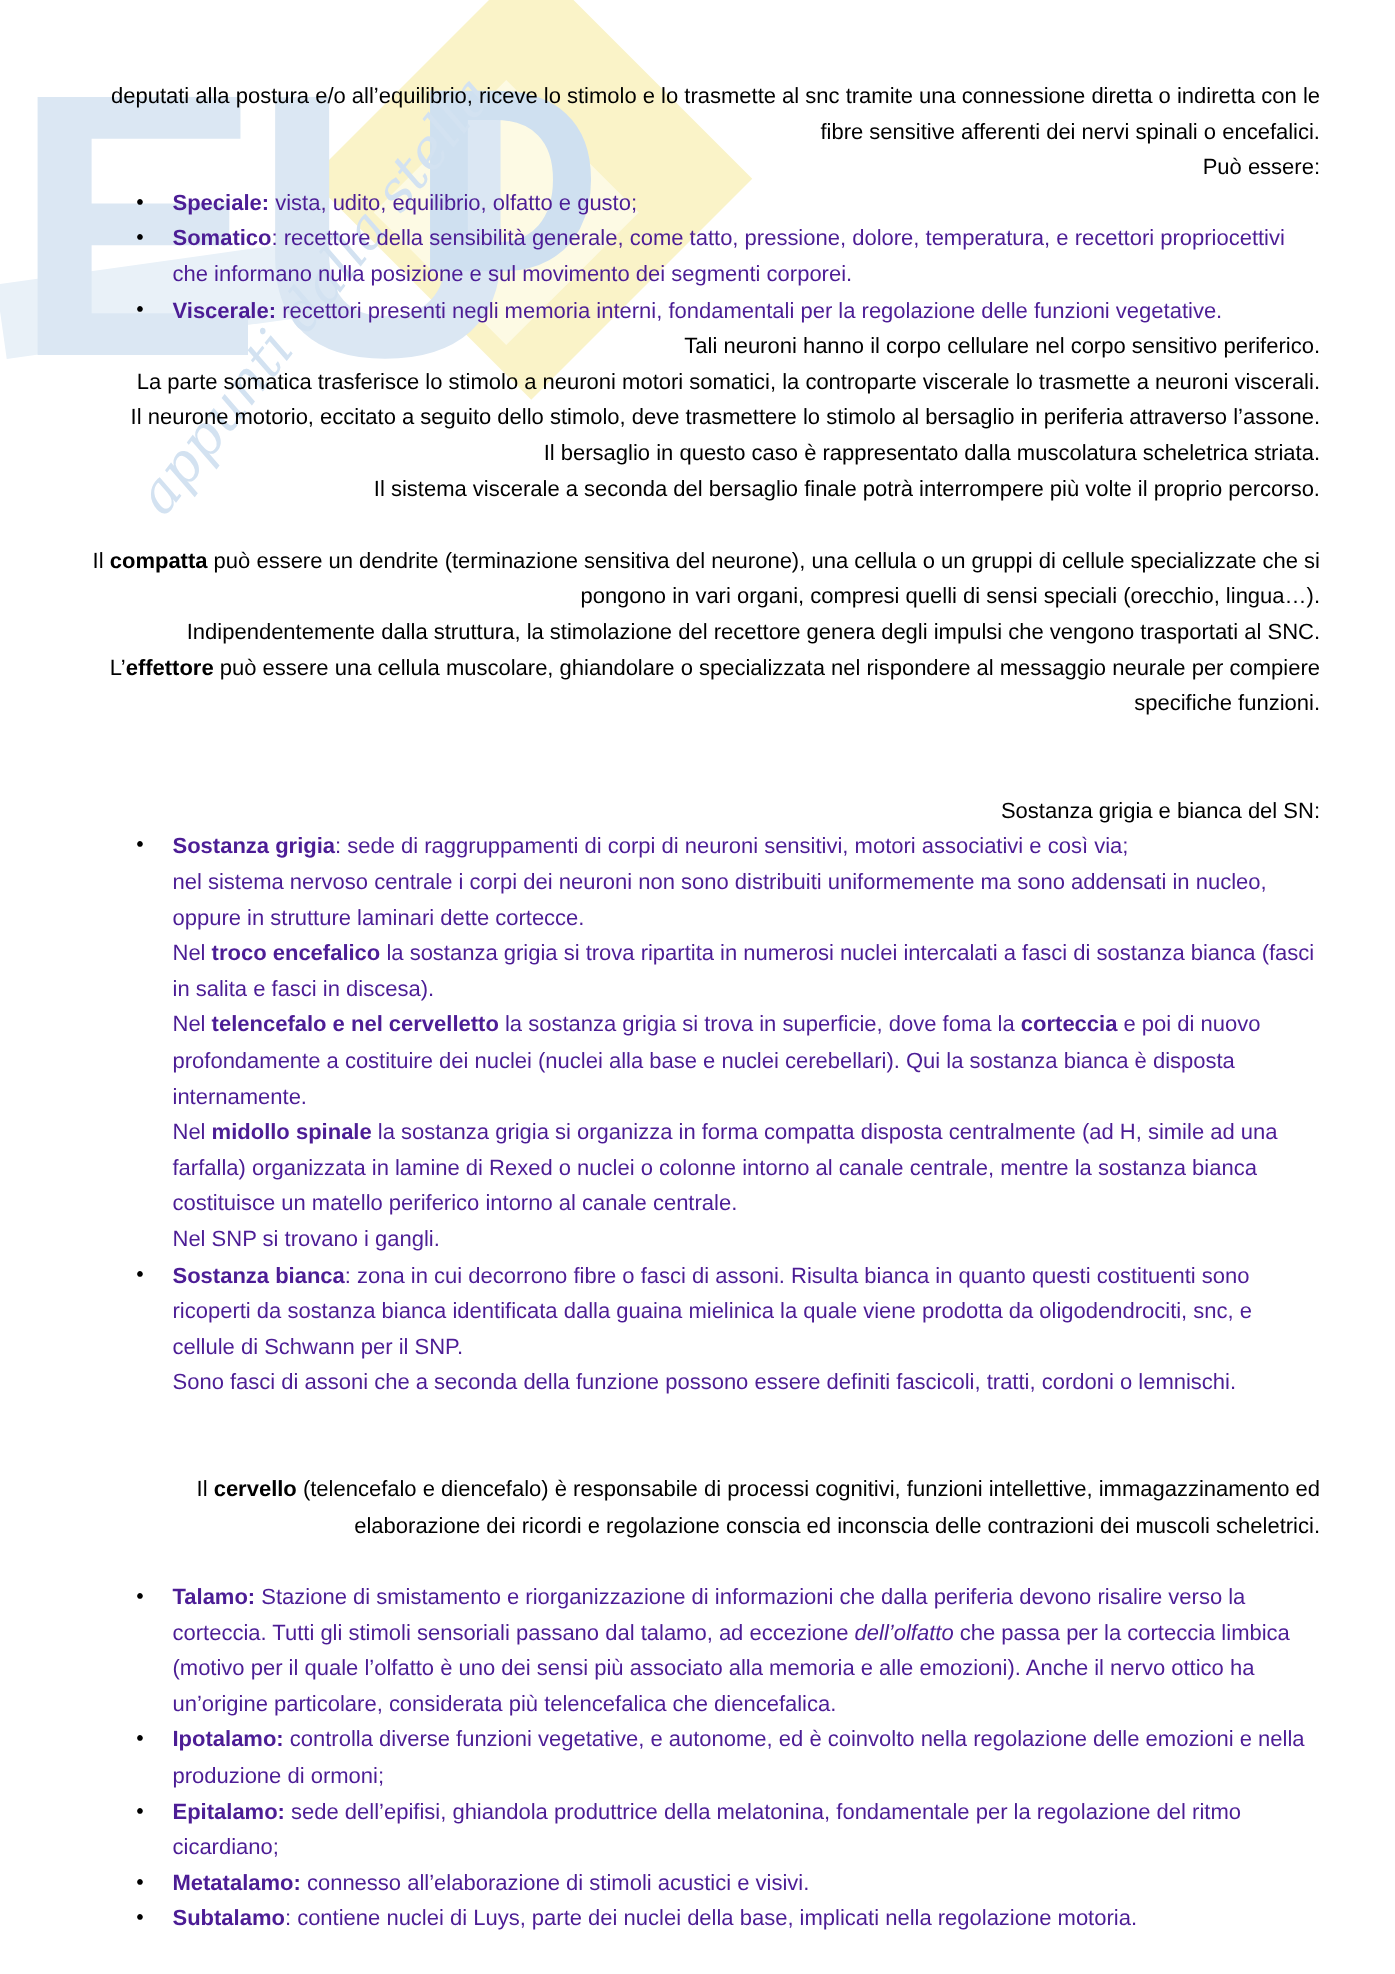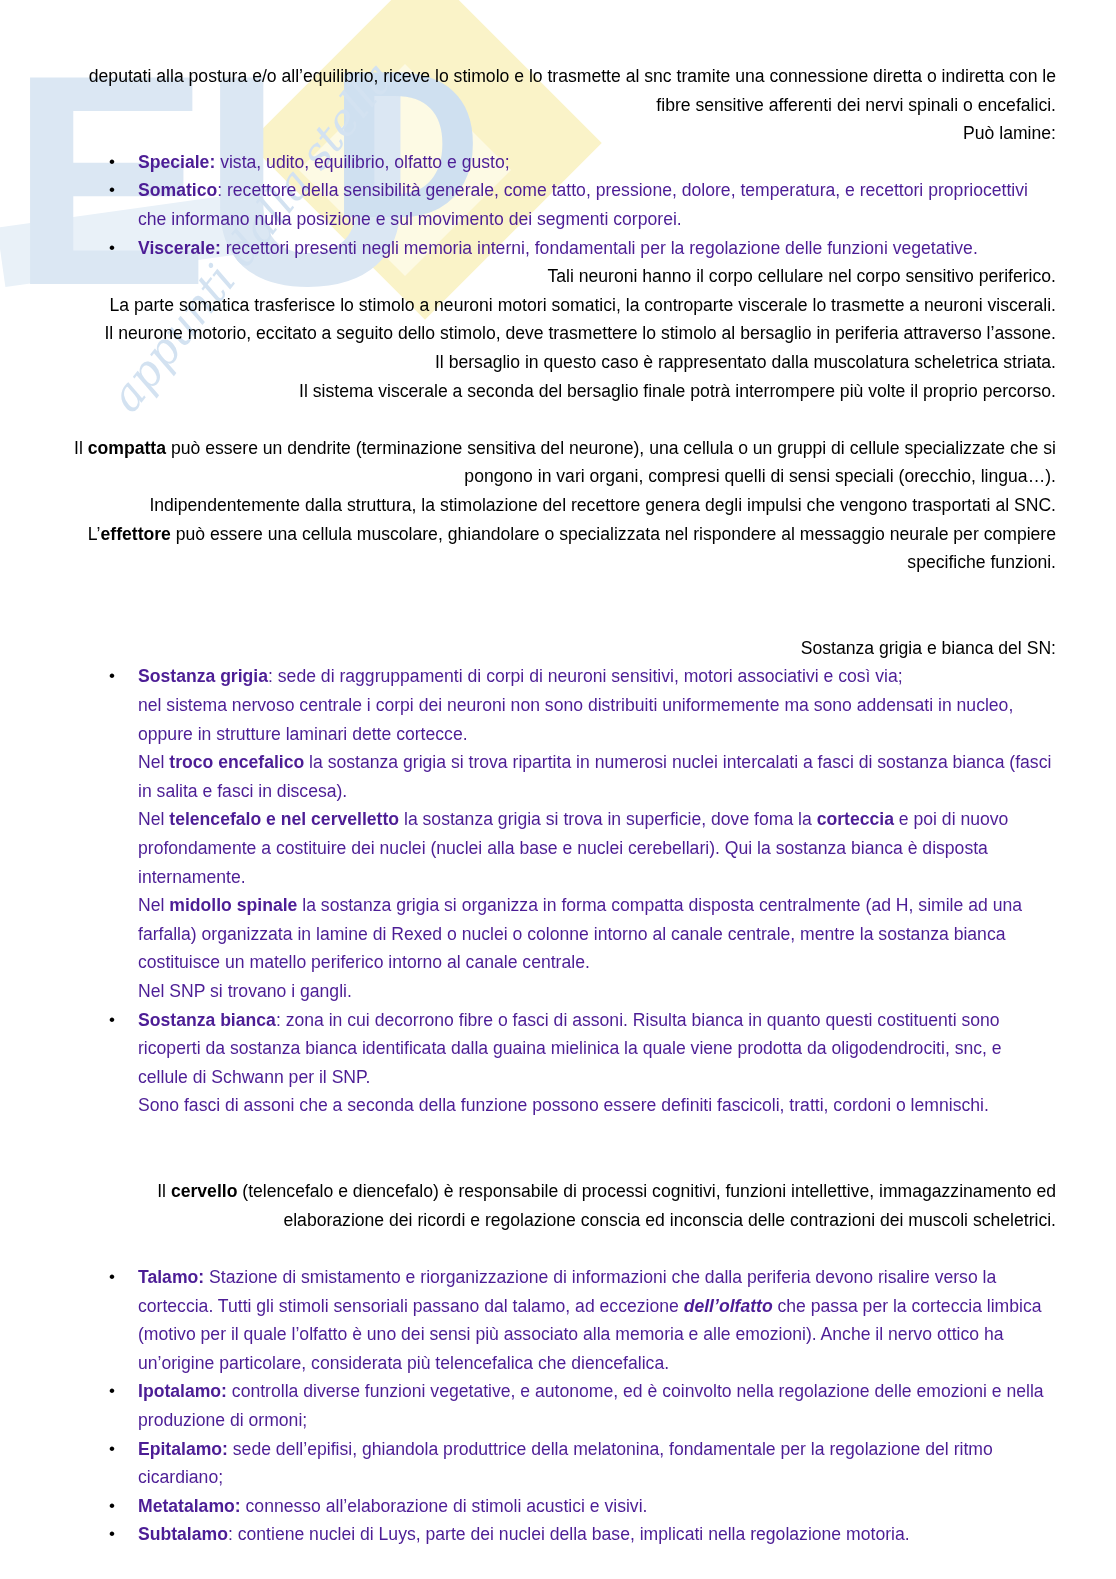--- a/index.html
+++ b/index.html
@@ -121,39 +121,39 @@
   ul.bullets > li::before {
     content: "\2022";
     position: absolute;
     left: 43px;
     top: 0;
     font-size: 17px;
     line-height: 28.6px;
     color: #000000;
   }
   b, strong { font-weight: bold; }
-  i, em { font-style: italic; font-weight: bold; }
+  i, em { font-style: italic; }
 </style>
 </head>
 <body>
 
 <div class="page">
 
   <div class="watermark">
     <div class="wm-stripe" style="left:0px; top:210px; width:250px; height:60px; transform:rotate(-8deg);"></div>
     <div class="wm-diamond"></div>
     <div class="wm-diamond2"></div>
     <div class="wm-letters">EU</div>
     <div class="wm-letters2">D</div>
     <div class="wm-script">appunti dalla stella</div>
   </div>
 
   <div class="content" id="doc-content">
       <p class="para"><span>deputati alla postura e/o all’equilibrio, riceve lo stimolo e lo trasmette al snc tramite una connessione diretta o indiretta con le fibre sensitive afferenti dei nervi spinali o encefalici.</span></p>
-      <p class="para"><span>Può lamine:</span></p>
+      <p class="para"><span>Può essere:</span></p>
       <ul class="bullets">
         <li>
           <div><b>Speciale:</b><span> vista, udito, equilibrio, olfatto e gusto;</span></div>
         </li>
         <li>
           <div><b>Somatico</b><span>: recettore della sensibilità generale, come tatto, pressione, dolore, temperatura, e recettori propriocettivi che informano nulla posizione e sul movimento dei segmenti corporei.</span></div>
         </li>
         <li>
           <div><b>Viscerale:</b><span> recettori presenti negli memoria interni, fondamentali per la regolazione delle funzioni vegetative.</span></div>
         </li>

